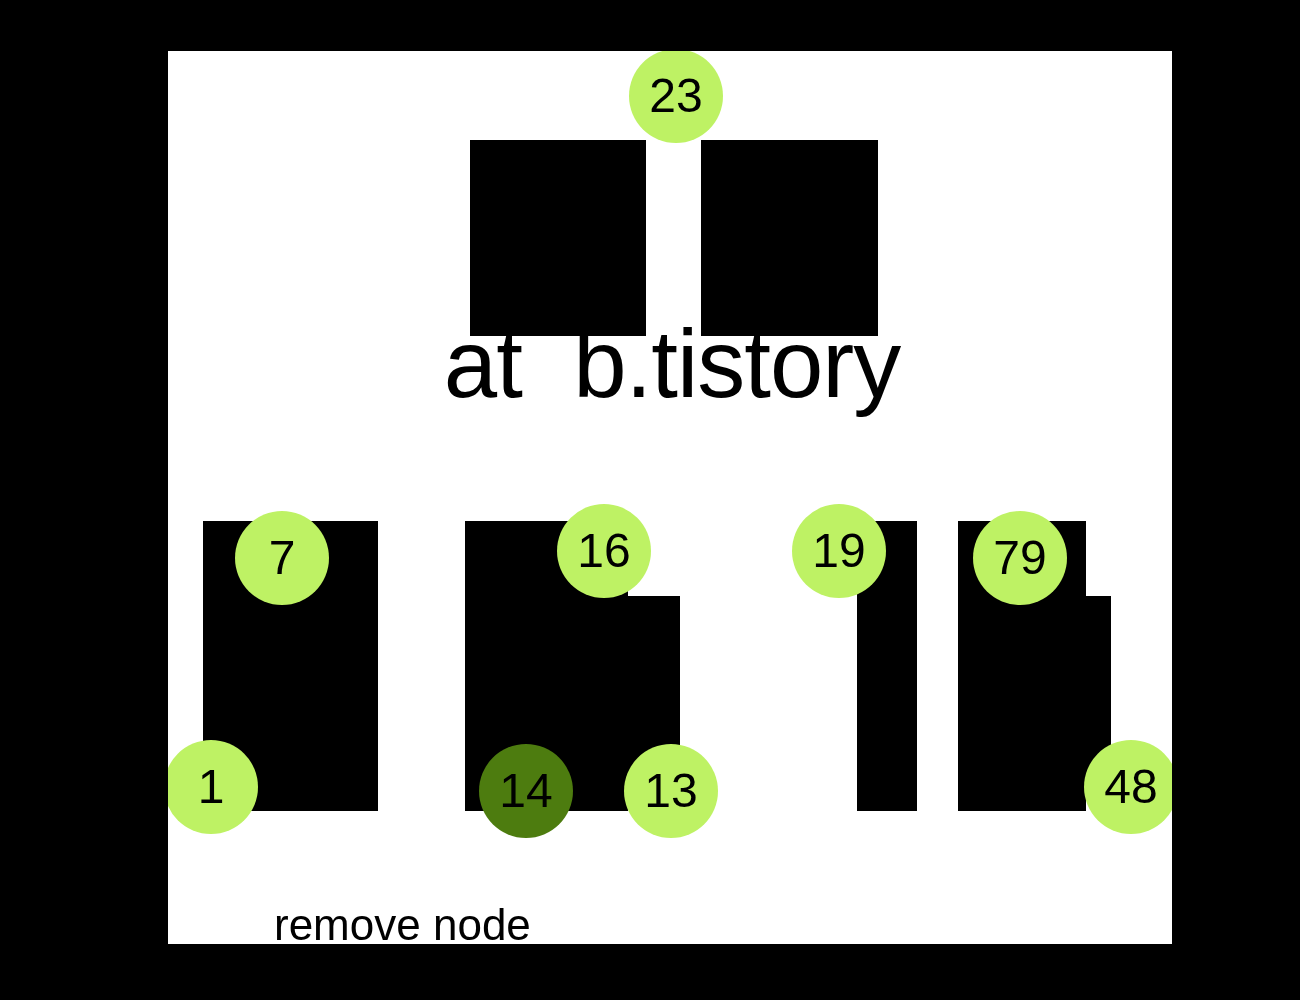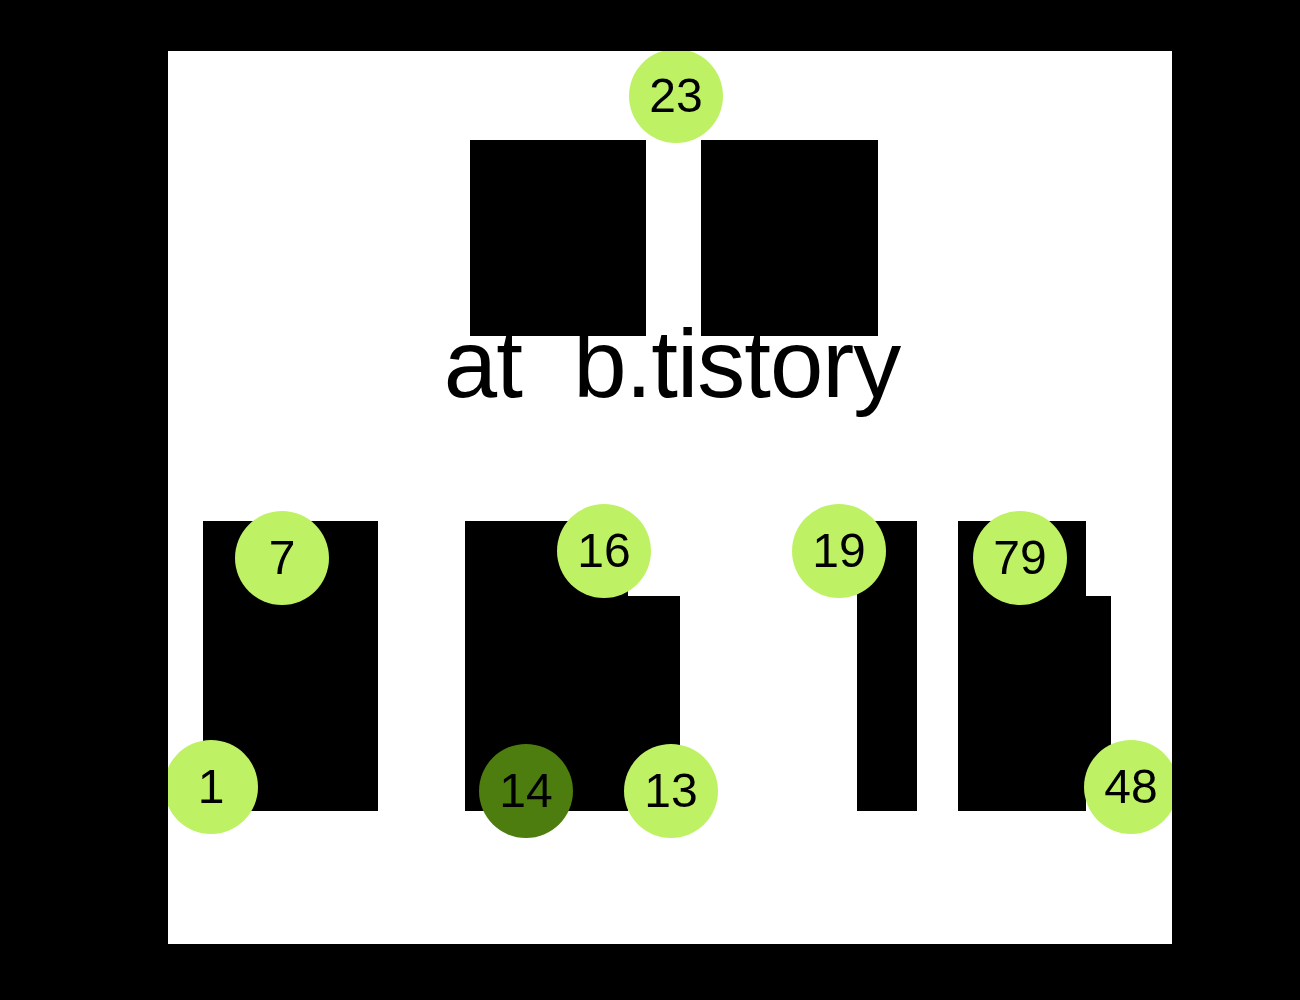--- a/index.html
+++ b/index.html
@@ -138,15 +138,16 @@
     </div>
 
     <div class="node blue" style="left:456px; top:693px; width:94px; height:94px; font-size:48px;">
       <span>13</span>
     </div>
 
     <div class="node blue" style="left:916px; top:689px; width:94px; height:94px; font-size:48px;">
       <span>48</span>
     </div>
 
+    <div id="caption">remove node</div>
 
   </div>
 </div>
 
 </body></html>

